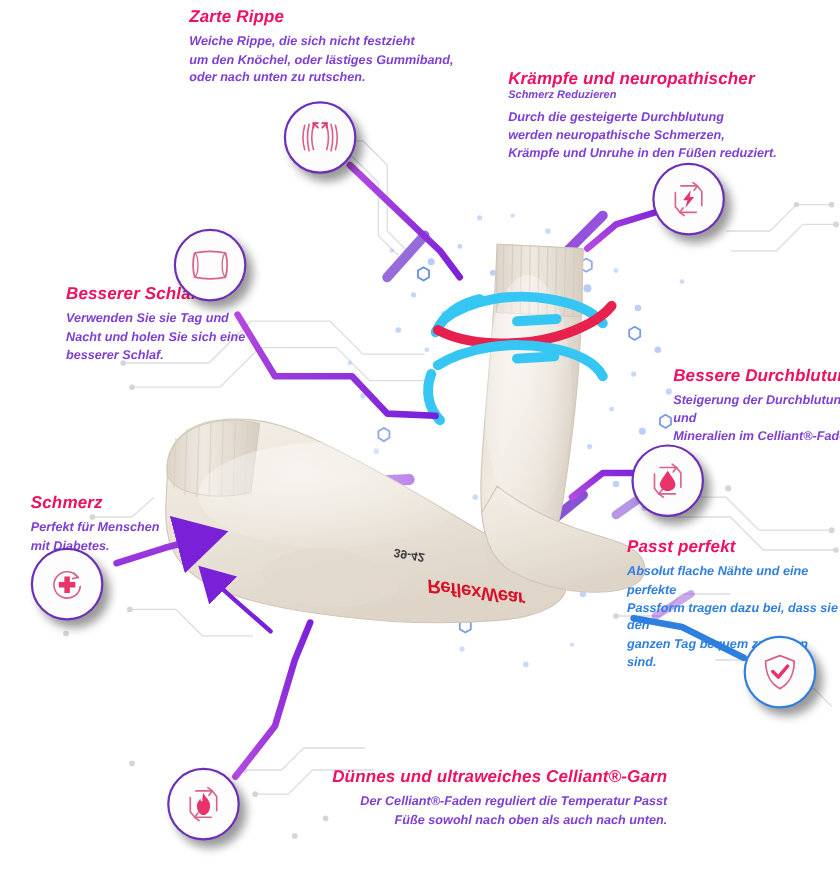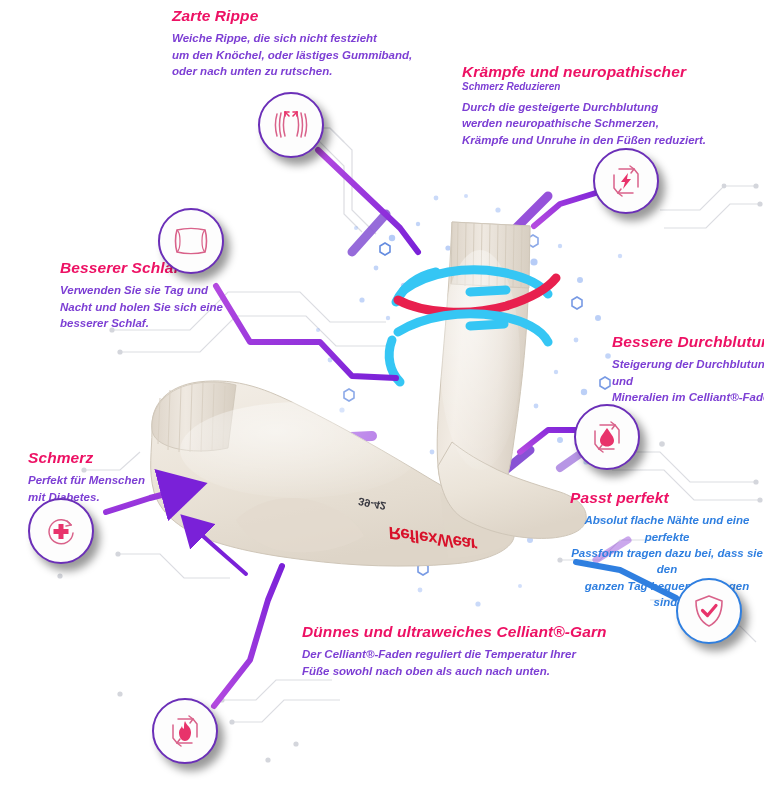--- a/index.html
+++ b/index.html
@@ -9,21 +9,21 @@
   svg.layer{position:absolute;left:0;top:0;width:764px;height:800px;pointer-events:none;}
 
   
   .callout{position:absolute;}
   .c-title{font-style:italic;font-weight:bold;font-size:15.5px;line-height:1.25;
            letter-spacing:.1px;white-space:nowrap;}
   .c-title2{font-style:italic;font-weight:bold;font-size:10px;line-height:1.25;white-space:nowrap;}
   .c-body{font-style:italic;font-weight:bold;font-size:11.5px;line-height:1.42;margin-top:5px;}
   .pink{color:#ed1164;}
   .violet{color:#7d3fd4;}
-  .blue-t{color:#2f7fe0;text-align:center;}
+  .blue-t{color:#2f7fe0;}
 
   
   .badge{position:absolute;border-radius:50%;background:#fdfdfd;
          display:flex;align-items:center;justify-content:center;
          box-shadow:6px 7px 9px rgba(0,0,0,.40);}
   .badge.v{border:2px solid #6b2fb8;}
   .badge.b{border:2px solid #2f7fe0;}
   .badge svg{display:block;}
   .brand{position:absolute;color:#d8112a;font-weight:bold;font-style:italic;
          font-size:17px;letter-spacing:-.3px;}
@@ -322,24 +322,24 @@
 
   <div class="callout" style="left:570px;top:488px;">
     <div class="c-title pink">Passt perfekt</div>
     <div class="c-body blue-t">
       <div>Absolut flache Nähte und eine perfekte</div>
       <div>Passform tragen dazu bei, dass sie den</div>
       <div>ganzen Tag bequem zu tragen sind.</div>
     </div>
   </div>
 
-  <div class="callout" style="left:302px;top:622px;">
+  <div class="callout" style="left:302px;top:697px;text-align:right;">
     <div class="c-title pink">Dünnes und ultraweiches Celliant®-Garn</div>
     <div class="c-body violet">
-      <div>Der Celliant®-Faden reguliert die Temperatur Ihrer</div>
+      <div>Der Celliant®-Faden reguliert die Temperatur Passt</div>
       <div>Füße sowohl nach oben als auch nach unten.</div>
     </div>
   </div>
 
   <div class="badge v" style="left:258px;top:92px;width:62px;height:62px;">
     <svg width="36" height="34" viewBox="0 0 36 34">
       <g fill="none" stroke="#d9628a" stroke-width="1.5" stroke-linecap="round">
         <path d="M4,6 C2,13 2,21 4,28"></path>
         <path d="M8,5 C6,13 6,21 8,29"></path>
         <path d="M12,6 C10,13 10,21 12,28"></path>

